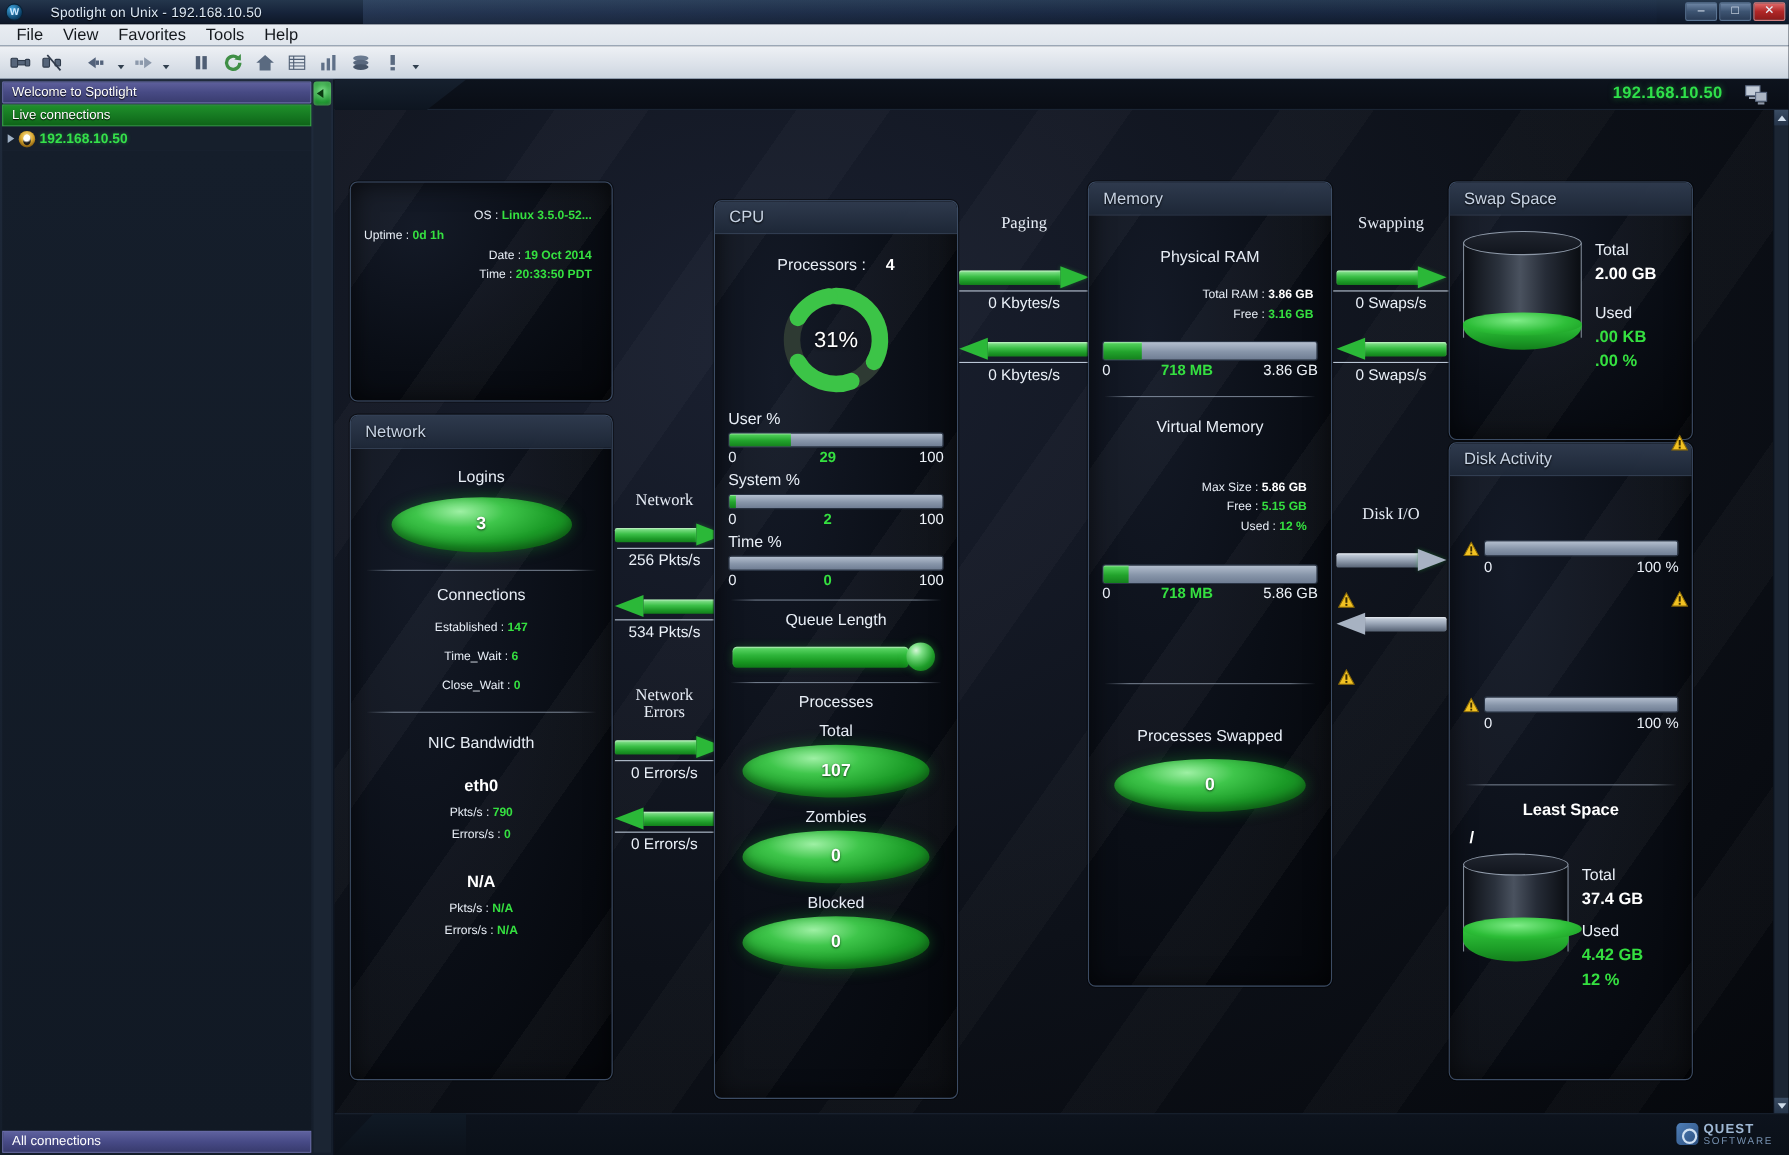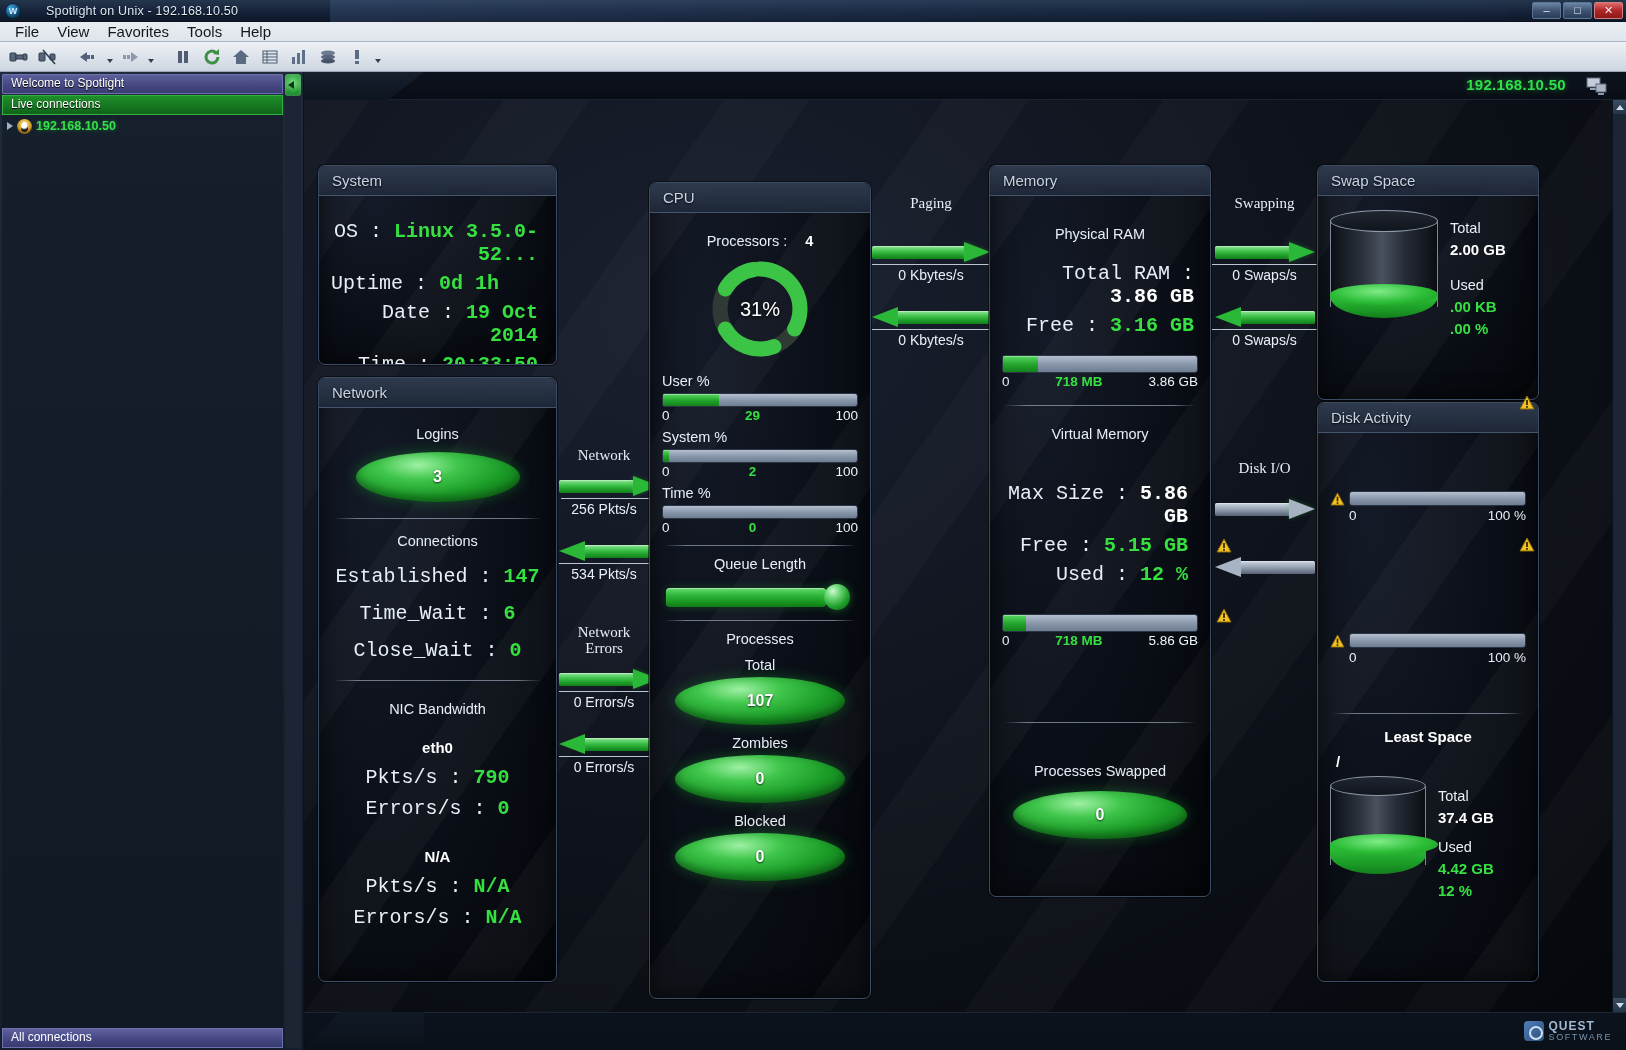--- a/index.html
+++ b/index.html
@@ -218,21 +218,21 @@
     border-bottom: 1px solid #45556e;
     border-radius: 6px 6px 0 0;
     text-shadow: 0 1px 2px #000;
   }
   .panel-body { position: relative; padding: 10px 12px; color: #e4ecf5; }
 
   .ctr { text-align: center; }
   .lbl { color: #e8eef6; font-size: 14.5px; }
   .val { color: #35e040; font-weight: bold; }
   .valw { color: #ffffff; font-weight: bold; }
-  .kv { font-size: 20px; margin: 6px 0; font-family: Liberation Mono, monospace; }
+  .kv { font-size: 11px; margin: 6px 0; }
   .kv .k { color: #e8eef6; }
   .hr { height: 1px; background: linear-gradient(90deg, rgba(190,205,225,0), rgba(190,205,225,.55) 12%, rgba(190,205,225,.55) 88%, rgba(190,205,225,0)); margin: 10px 2px; }
 
   
   .ellipse {
     margin: 4px auto; width: 160px; height: 46px; border-radius: 50%;
     background: radial-gradient(ellipse at 38% 26%, #9ef0a4 0%, #3fc64b 28%, #1b9b27 60%, #0c6a14 100%);
     box-shadow: 0 0 14px rgba(30,190,55,.35), inset 0 -4px 10px rgba(0,0,0,.35);
     display: flex; align-items: center; justify-content: center;
     color: #ffffff; font-size: 16px; font-weight: bold; text-shadow: 0 1px 2px rgba(0,0,0,.7);
@@ -481,21 +481,20 @@
       <div class="monitor-ico">
         <svg width="22" height="20" viewBox="0 0 22 20">
             <rect x="1" y="2" width="13" height="9" fill="#c3ccd8" stroke="#5a6880"></rect>
             <rect x="4" y="12" width="7" height="2" fill="#97a2b3"></rect>
             <rect x="10" y="8" width="10" height="8" fill="#aab4c3" stroke="#5a6880"></rect>
             <rect x="12" y="17" width="6" height="2" fill="#8d97a8"></rect>
           </svg>
       </div>
 
       <div class="panel" style="left:14px; top:93px; width:239px; height:200px;">
-        <div class="panel-title">System</div>
         <div class="panel-body" style="padding-top:18px;">
           <div class="kv" style="text-align:right; padding-right:6px;">
             <span class="k">OS :</span>
             <span class="val">Linux 3.5.0-52...</span>
           </div>
           <div class="kv" style="padding-right:6px;">
             <span class="k">Uptime :</span>
             <span class="val">0d 1h</span>
           </div>
           <div class="kv" style="text-align:right; padding-right:6px;">

